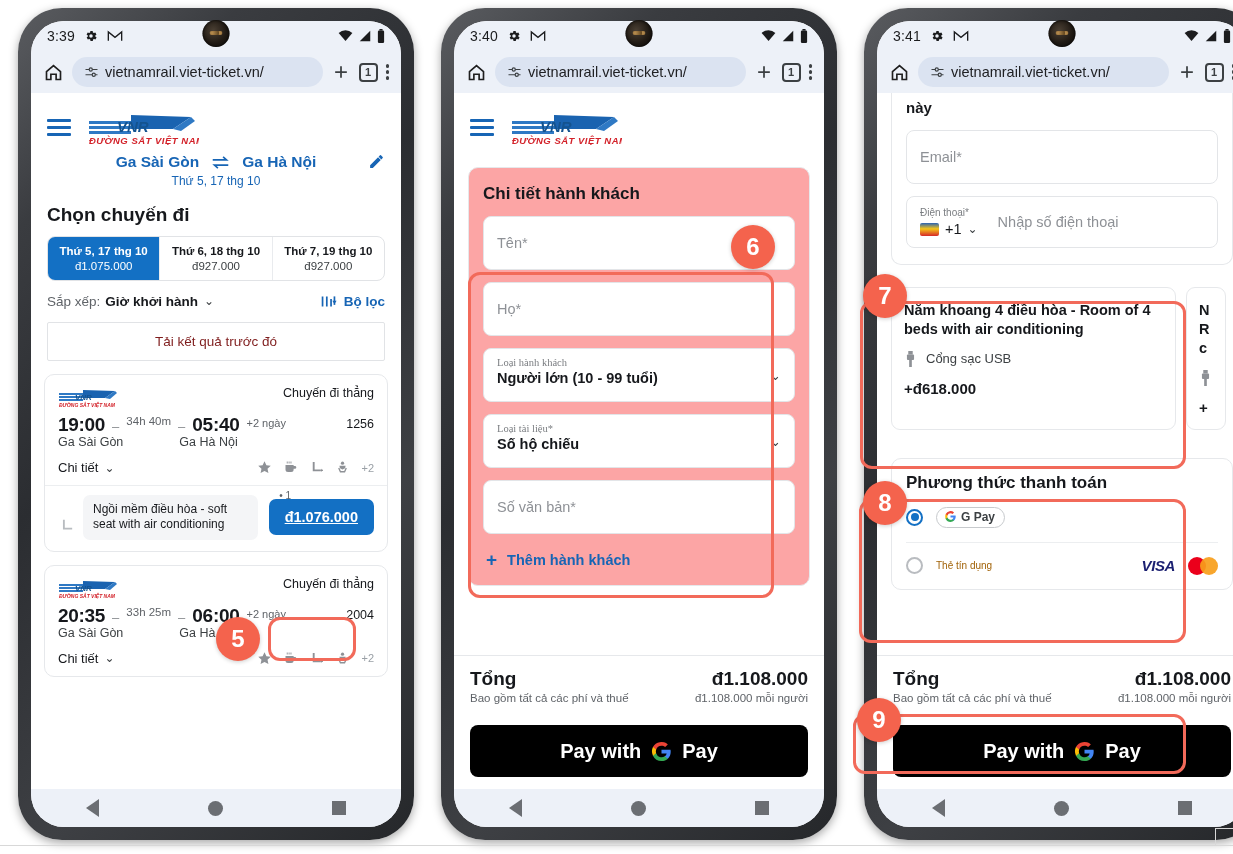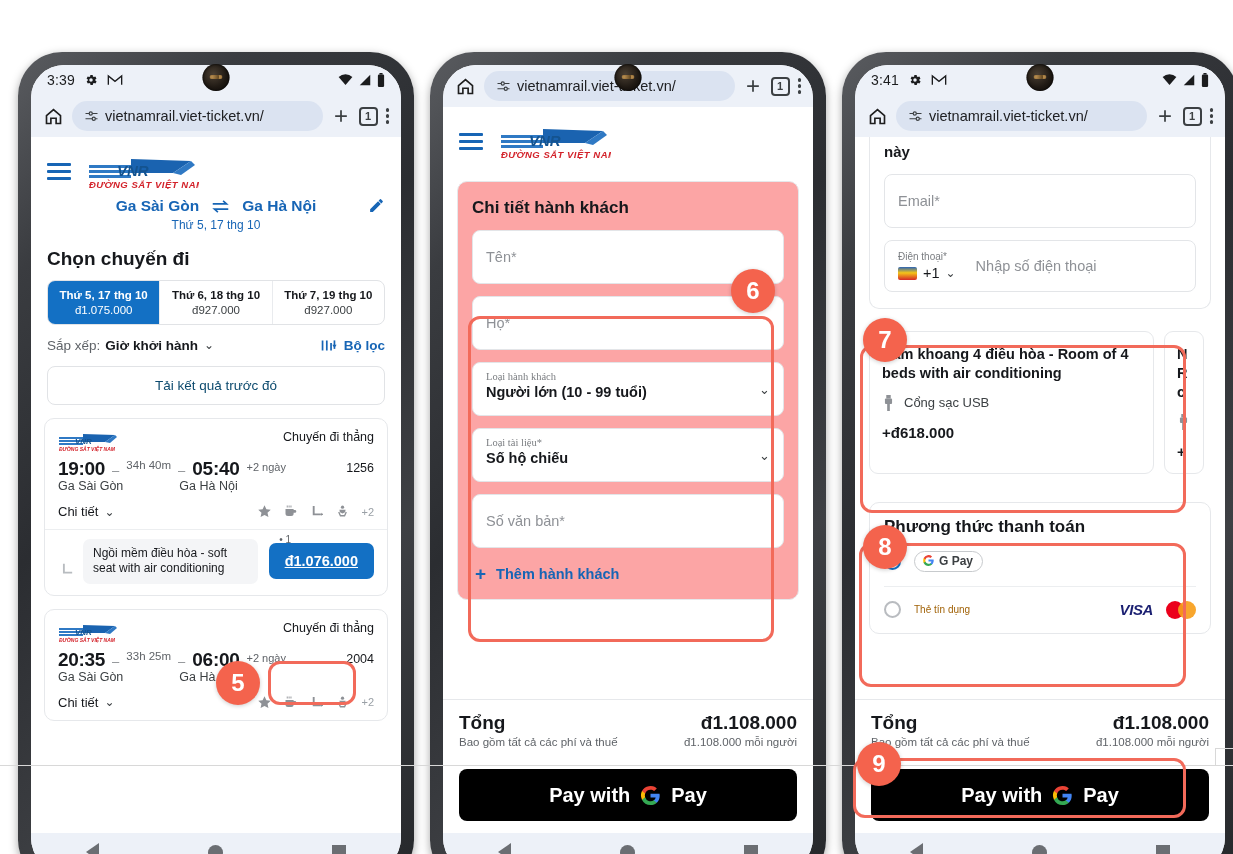--- a/index.html
+++ b/index.html
@@ -3,21 +3,21 @@
 <meta charset="utf-8">
 <style>
   * { box-sizing: border-box; margin: 0; padding: 0; }
   body {
     width: 1233px; height: 854px;
     background: #ffffff;
     font-family: "Liberation Sans", sans-serif;
     overflow: hidden;
     position: relative;
   }
-  .stage { position: relative; width: 1233px; height: 722px; display: flex; gap: 16px; padding: 8px 12px 0 18px; margin-top: 44px; }
+  .stage { position: relative; width: 1233px; height: 846px; display: flex; gap: 27px; padding: 8px 12px 0 18px; }
 
   
   .phone {
     position: relative;
     width: 396px; height: 832px;
     border-radius: 44px;
     background: linear-gradient(135deg,#5a5c60 0%, #3a3c40 18%, #2b2d31 42%, #3e4044 70%, #25272a 100%);
     padding: 13px 13px 13px 13px;
     box-shadow: 0 3px 10px rgba(0,0,0,.35);
     flex: 0 0 auto;
@@ -107,22 +107,22 @@
   .dtab.active { background:#1370c4; }
   .dtab.active .d1, .dtab.active .d2 { color:#fff; }
 
   .sort-row { display:flex; align-items:flex-start; padding: 13px 16px 0 16px; font-size:13.5px;}
   .sort-lbl { color:#5f6368; }
   .sort-val { color:#16181c; font-weight:700; margin-left:5px; }
   .chev { margin-left:6px; color:#3c4043; font-size:12px;}
   .filter { margin-left:auto; display:flex; align-items:center; gap:7px; color:#1765b5; font-weight:700; font-size:13.5px; }
 
   .load-prev {
-    margin: 13px 16px 0 16px; border:1px solid #e1e3e6; border-radius:8px;
-    text-align:center; padding:11px 16px; color:#0c4a6e; font-size:13.5px; background:#fff;
+    margin: 13px 16px 0 16px; border:1px solid #e1e3e6; border-radius:2px;
+    text-align:center; padding:11px 16px; color:#7f1d1d; font-size:13.5px; background:#fff;
   }
 
   .train-card {
     margin: 13px 13px 0 13px; border:1px solid #e6e8eb; border-radius:10px; background:#fff;
     padding: 11px 13px 0 13px;
   }
   .tc-top { display:flex; align-items:flex-start; }
   .mini-logo { width:62px; height:22px; position:relative; }
   .direct { margin-left:auto; font-size:12.5px; color:#16181c; }
   .times { display:flex; align-items:flex-start; gap:7px; margin-top:6px; }
@@ -464,20 +464,43 @@
         <div class="nav-home"></div>
         <div class="nav-rec"></div>
       </div>
     </div>
   </div>
 
   <div class="phone">
     <div class="camera"></div>
     <div class="phone-inner">
 
+      <div class="statusbar">
+        <div class="sb-left">
+          <span class="sb-time">3:40</span>
+          <svg width="14" height="14" viewBox="0 0 24 24">
+              <path fill="#1b1c1e" d="M19.4 13a7.7 7.7 0 000-2l2-1.6-2-3.4-2.4 1a7.6 7.6 0 00-1.7-1l-.4-2.6h-4l-.4 2.6a7.6 7.6 0 00-1.7 1l-2.4-1-2 3.4L6.6 11a7.7 7.7 0 000 2l-2 1.6 2 3.4 2.4-1a7.6 7.6 0 001.7 1l.4 2.6h4l.4-2.6a7.6 7.6 0 001.7-1l2.4 1 2-3.4zM12 15a3 3 0 110-6 3 3 0 010 6z"></path>
+            </svg>
+          <svg width="16" height="12" viewBox="0 0 24 18">
+              <path fill="none" stroke="#1b1c1e" stroke-width="2" d="M2 16V3l10 8L22 3v13"></path>
+            </svg>
+        </div>
+        <div class="sb-right">
+          <svg width="15" height="12" viewBox="0 0 24 18">
+              <path fill="#1b1c1e" d="M12 17L23 4a17 17 0 00-22 0z"></path>
+            </svg>
+          <svg width="14" height="12" viewBox="0 0 18 16">
+              <path fill="#1b1c1e" d="M16 1v14H2z"></path>
+            </svg>
+          <svg width="8" height="14" viewBox="0 0 10 18">
+              <rect x="3" y="0" width="4" height="2" fill="#1b1c1e"></rect>
+              <rect x="1" y="2" width="8" height="16" rx="1.5" fill="#1b1c1e"></rect>
+            </svg>
+        </div>
+      </div>
 
       <div class="browserbar">
         <svg width="21" height="21" viewBox="0 0 24 24">
             <path fill="none" stroke="#1f1f1f" stroke-width="1.9" d="M4 11l8-7 8 7v9h-5v-6H9v6H4z"></path>
           </svg>
         <div class="url-pill">
           <svg width="15" height="13" viewBox="0 0 20 16">
               <path stroke="#3c4043" stroke-width="1.6" d="M2 4h5M11 4h7M2 11h9M15 11h3"></path>
               <circle cx="9" cy="4" r="2.1" fill="none" stroke="#3c4043" stroke-width="1.6"></circle>
               <circle cx="13" cy="11" r="2.1" fill="none" stroke="#3c4043" stroke-width="1.6"></circle>

